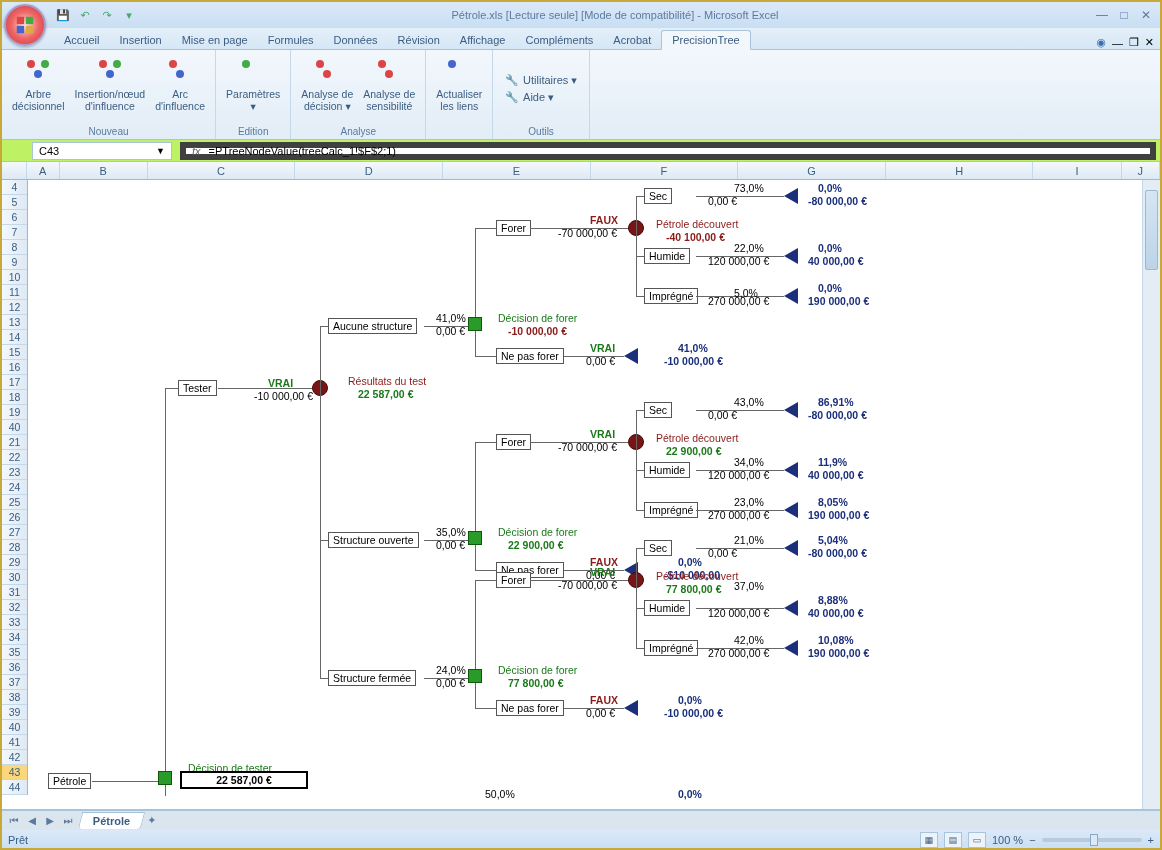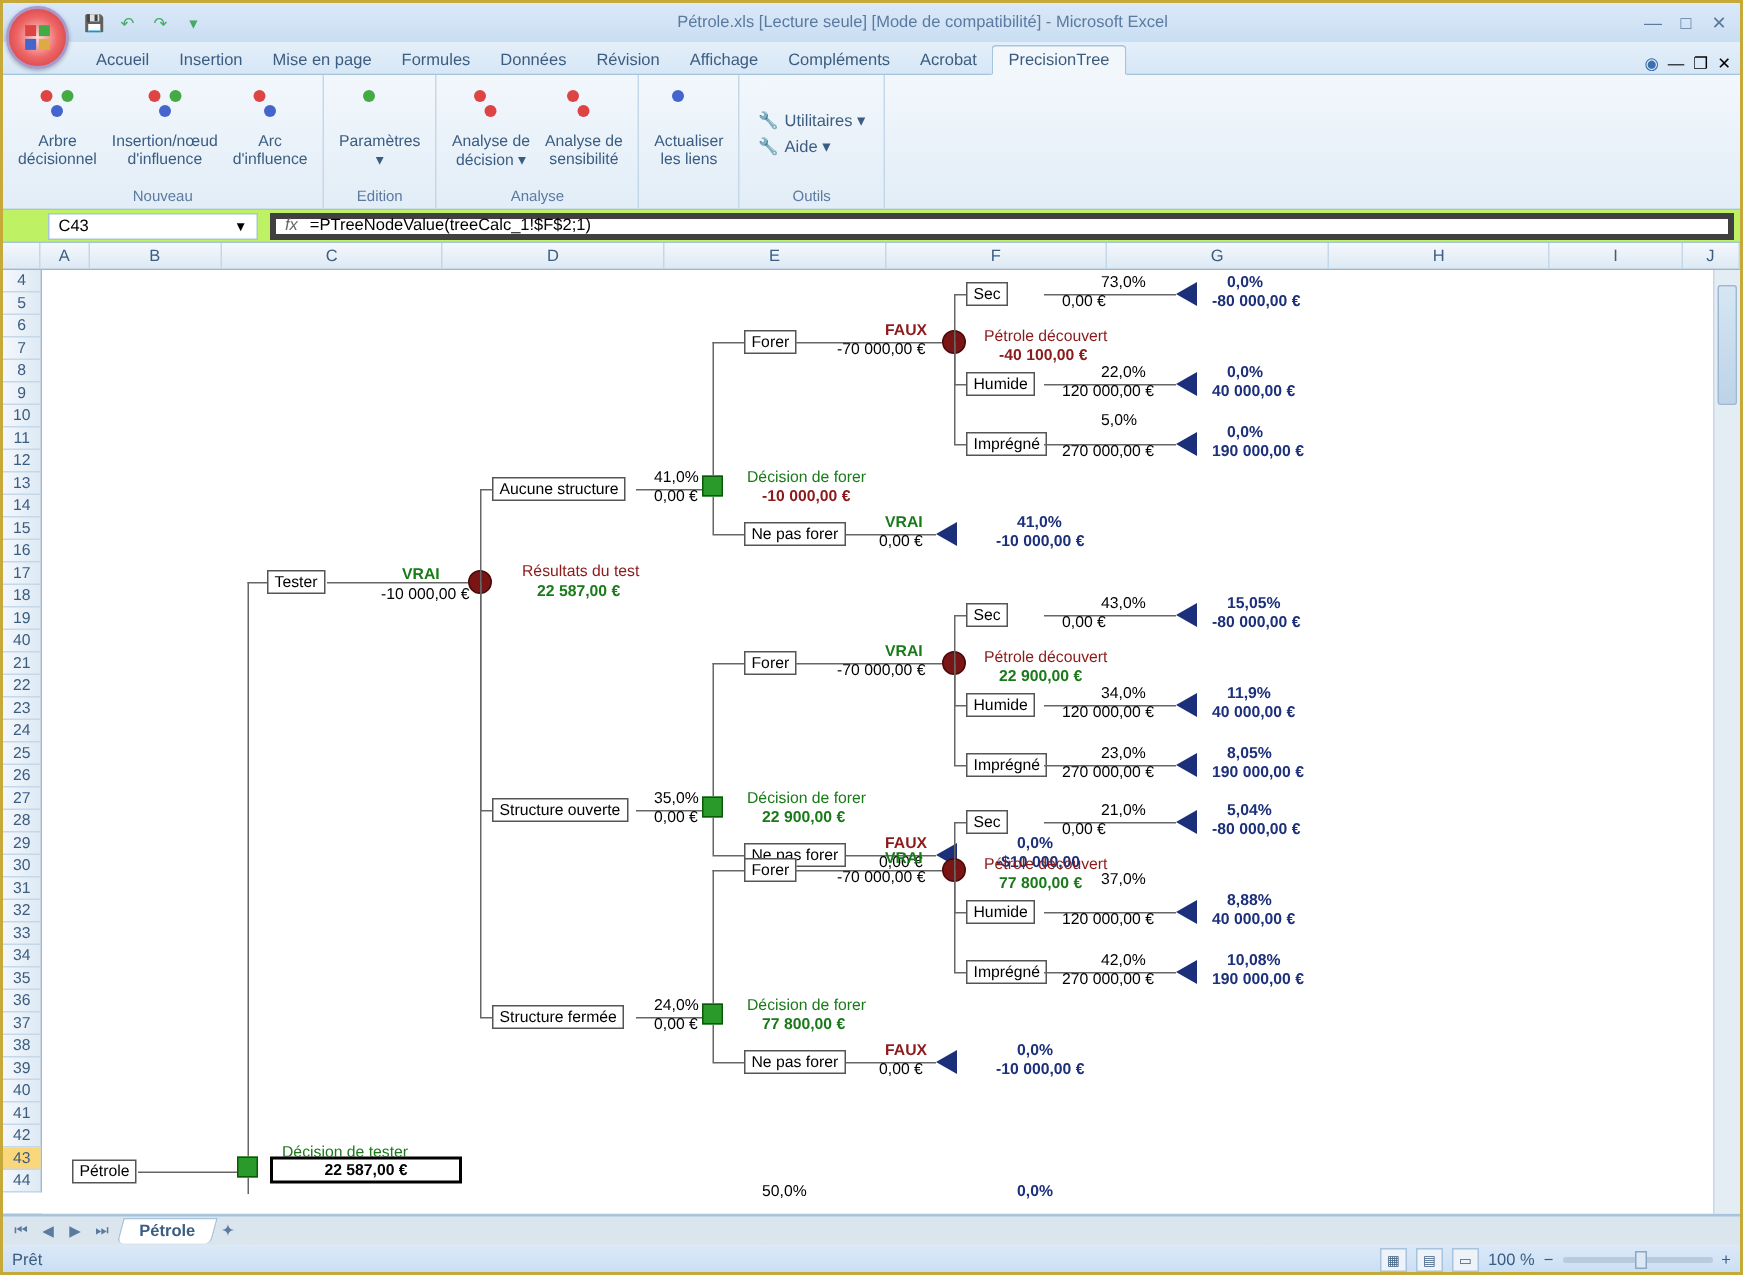--- a/index.html
+++ b/index.html
@@ -26,21 +26,21 @@
 .rgroup { border-right: 1px solid #c5d8ea; padding: 2px 6px 0; display:flex; flex-direction:column; }
 .rgroup-items { display: flex; gap:2px; flex:1; }
 .ritem { display:flex; flex-direction:column; align-items:center; justify-content:flex-start; padding: 2px 4px; font-size: 10.5px; color:#3b5d82; text-align:center; min-width:50px;}
 .ritem .ico { height: 34px; display:flex; align-items:center; justify-content:center; }
 .rgroup-label { font-size: 10px; color:#5b7aa0; text-align:center; padding-bottom:2px;}
 .rmenu { font-size:11px; color:#3b5d82; padding:2px 6px; display:flex; align-items:center; gap:4px;}
 
 
 .namebox-row { height: 22px; border-bottom:1px solid #a8c4dd; display:flex; align-items:center; background:#bef264; font-size:11px;}
 .namebox { width: 140px; border:1px solid #a8c4dd; background:#fff; height:18px; margin-left:30px; padding:0 6px; display:flex; align-items:center; justify-content:space-between;}
-.fxbar { flex:1; border:4px solid #404040; background:#fff; height:18px; margin:0 4px 0 8px; padding:0 6px; display:flex; align-items:flex-end; gap:8px;}
+.fxbar { flex:1; border:6px solid #404040; background:#fff; height:18px; margin:0 4px 0 8px; padding:0 6px; display:flex; align-items:center; gap:8px;}
 .fx-label { font-style: italic; color:#666; }
 
 
 .gridwrap { position: relative; height: 648px; border-bottom:1px solid #a8c4dd;}
 .colheads { height: 18px; display:flex; background:linear-gradient(#f4f8fc,#dde9f4); border-bottom:1px solid #9fb8cf; font-size:11px; color:#3b5d82;}
 .colheads div { border-right:1px solid #c5d8ea; text-align:center; line-height:18px;}
 .rowheads { position:absolute; left:0; top:18px; width:26px; background:linear-gradient(90deg,#f4f8fc,#dde9f4); font-size:10.5px; color:#3b5d82; text-align:center; border-right:1px solid #9fb8cf;}
 .rowheads div { height:15px; border-bottom:1px solid #c5d8ea; line-height:15px;}
 .rowheads div.sel { background:#f9d77a; }
 .canvas { position:absolute; left:26px; top:18px; right:18px; bottom:0; background:#fff; overflow:hidden;}
@@ -337,21 +337,21 @@
       <div class="line hl" style="left: 668px; top: 76px; width: 88px;"></div>
       <div class="lbl" style="left: 706px; top: 62px;">22,0%</div>
       <div class="lbl" style="left: 680px; top: 75px;">120 000,00 €</div>
       <div class="tri" style="left: 756px; top: 68px;"></div>
       <div class="lbl navy" style="left: 790px; top: 62px;">0,0%</div>
       <div class="lbl navy" style="left: 780px; top: 75px;">40 000,00 €</div>
       <div class="line vl" style="left: 608px; top: 48px; height: 68px;"></div>
       <div class="line hl" style="left: 608px; top: 116px; width: 8px;"></div>
       <div class="node-box" style="left: 616px; top: 108px;">Imprégné</div>
       <div class="line hl" style="left: 668px; top: 116px; width: 88px;"></div>
-      <div class="lbl" style="left: 706px; top: 94px;">5,0%</div>
+      <div class="lbl" style="left: 706px; top: 107px;">5,0%</div>
       <div class="lbl" style="left: 680px; top: 115px;">270 000,00 €</div>
       <div class="tri" style="left: 756px; top: 108px;"></div>
       <div class="lbl navy" style="left: 790px; top: 102px;">0,0%</div>
       <div class="lbl navy" style="left: 780px; top: 115px;">190 000,00 €</div>
       <div class="line vl" style="left: 447px; top: 151px; height: 25px;"></div>
       <div class="line hl" style="left: 447px; top: 176px; width: 21px;"></div>
       <div class="node-box" style="left: 468px; top: 168px;">Ne pas forer</div>
       <div class="line hl" style="left: 536px; top: 176px; width: 60px;"></div>
       <div class="lbl green" style="left: 562px; top: 162px; font-weight: bold;">VRAI</div>
       <div class="lbl" style="left: 558px; top: 175px;">0,00 €</div>
@@ -376,21 +376,21 @@
       <div class="circ" style="left: 600px; top: 254px;"></div>
       <div class="lbl darkred" style="left: 628px; top: 252px;">Pétrole découvert</div>
       <div class="lbl green" style="left: 638px; top: 265px; font-weight: bold;">22 900,00 €</div>
       <div class="line vl" style="left: 608px; top: 230px; height: 32px;"></div>
       <div class="line hl" style="left: 608px; top: 230px; width: 8px;"></div>
       <div class="node-box" style="left: 616px; top: 222px;">Sec</div>
       <div class="line hl" style="left: 668px; top: 230px; width: 88px;"></div>
       <div class="lbl" style="left: 706px; top: 216px;">43,0%</div>
       <div class="lbl" style="left: 680px; top: 229px;">0,00 €</div>
       <div class="tri" style="left: 756px; top: 222px;"></div>
-      <div class="lbl navy" style="left: 790px; top: 216px;">15,05%</div>
+      <div class="lbl navy" style="left: 790px; top: 216px;">86,91%</div>
       <div class="lbl navy" style="left: 780px; top: 229px;">-80 000,00 €</div>
       <div class="line vl" style="left: 608px; top: 262px; height: 28px;"></div>
       <div class="line hl" style="left: 608px; top: 290px; width: 8px;"></div>
       <div class="node-box" style="left: 616px; top: 282px;">Humide</div>
       <div class="line hl" style="left: 668px; top: 290px; width: 88px;"></div>
       <div class="lbl" style="left: 706px; top: 276px;">34,0%</div>
       <div class="lbl" style="left: 680px; top: 289px;">120 000,00 €</div>
       <div class="tri" style="left: 756px; top: 282px;"></div>
       <div class="lbl navy" style="left: 790px; top: 276px;">11,9%</div>
       <div class="lbl navy" style="left: 780px; top: 289px;">40 000,00 €</div>
@@ -459,21 +459,21 @@
       <div class="lbl navy" style="left: 780px; top: 467px;">190 000,00 €</div>
       <div class="line vl" style="left: 447px; top: 503px; height: 25px;"></div>
       <div class="line hl" style="left: 447px; top: 528px; width: 21px;"></div>
       <div class="node-box" style="left: 468px; top: 520px;">Ne pas forer</div>
       <div class="line hl" style="left: 536px; top: 528px; width: 60px;"></div>
       <div class="lbl darkred" style="left: 562px; top: 514px; font-weight: bold;">FAUX</div>
       <div class="lbl" style="left: 558px; top: 527px;">0,00 €</div>
       <div class="tri" style="left: 596px; top: 520px;"></div>
       <div class="lbl navy" style="left: 650px; top: 514px;">0,0%</div>
       <div class="lbl navy" style="left: 636px; top: 527px;">-10 000,00 €</div>
-      <div class="lbl" style="left: 480px; top: 608px;">50,0%</div>
+      <div class="lbl" style="left: 457px; top: 608px;">50,0%</div>
       <div class="lbl navy" style="left: 650px; top: 608px;">0,0%</div>
       <div class="line vl" style="left: 137px; top: 605px; height: 11px;"></div>
     </div>
   <div class="vscroll">
       <div class="thumb"></div>
     </div>
 </div>
 
 <div class="sheettabs">
   <div class="stab-nav">

